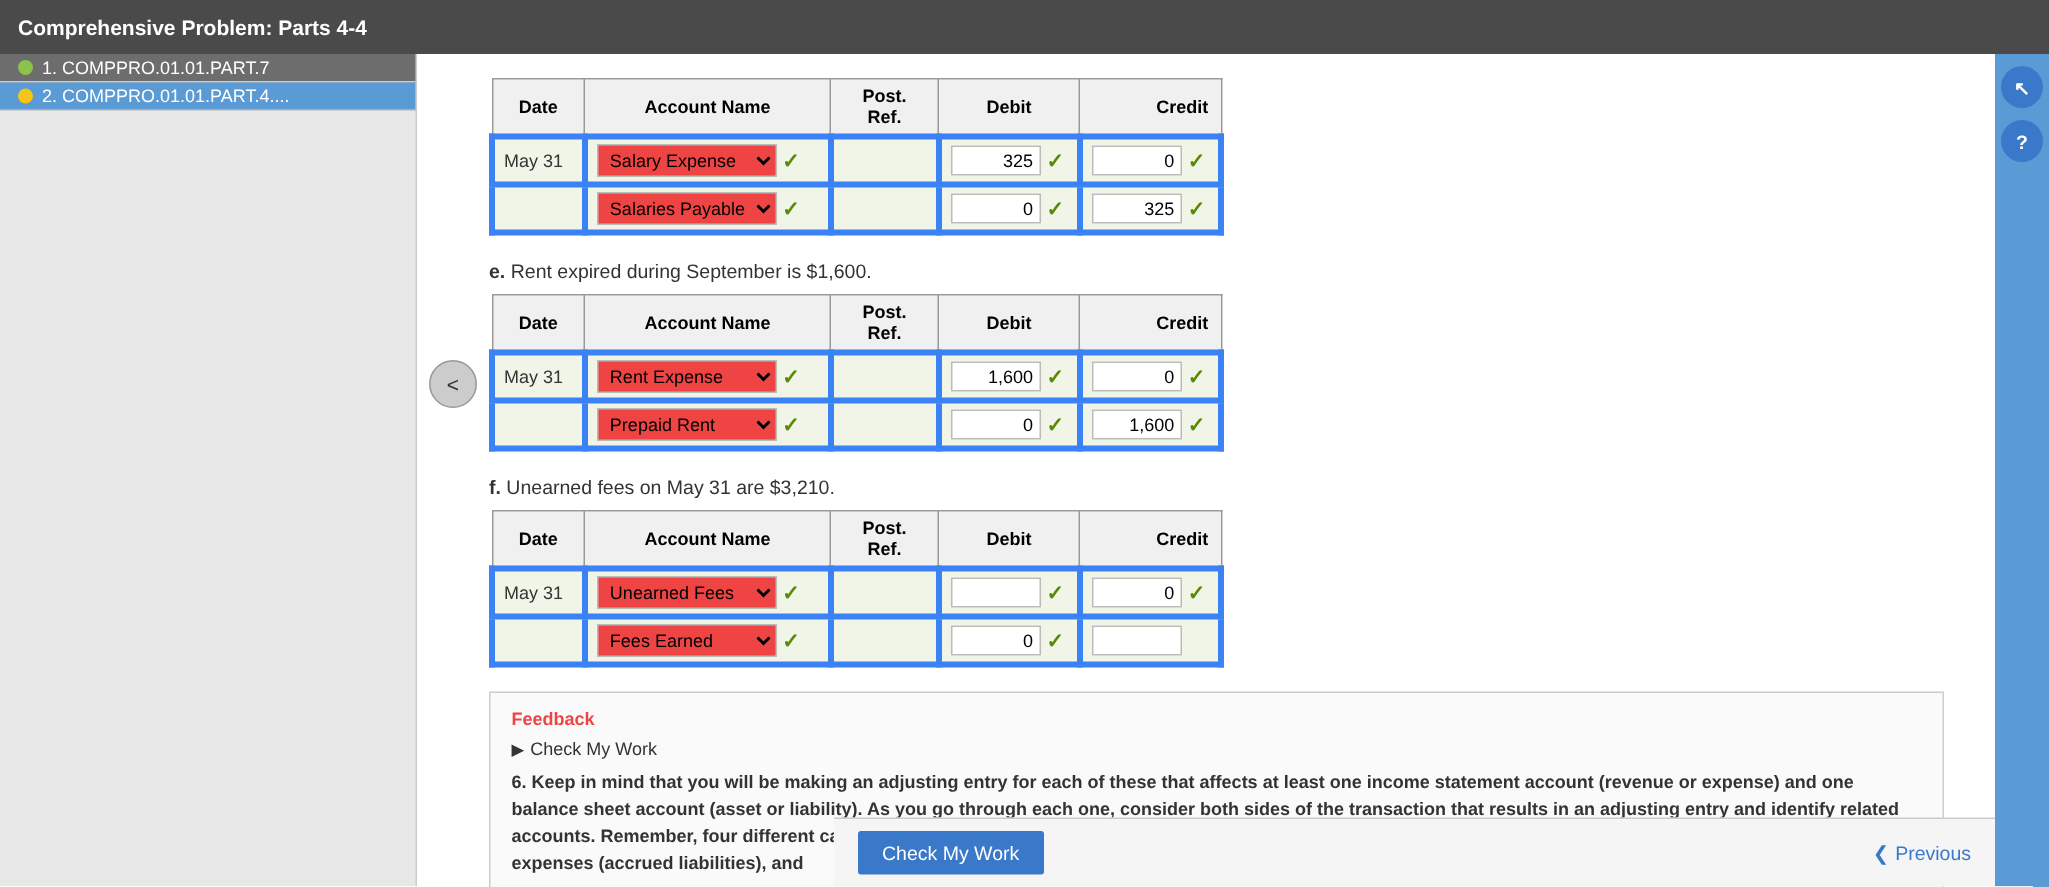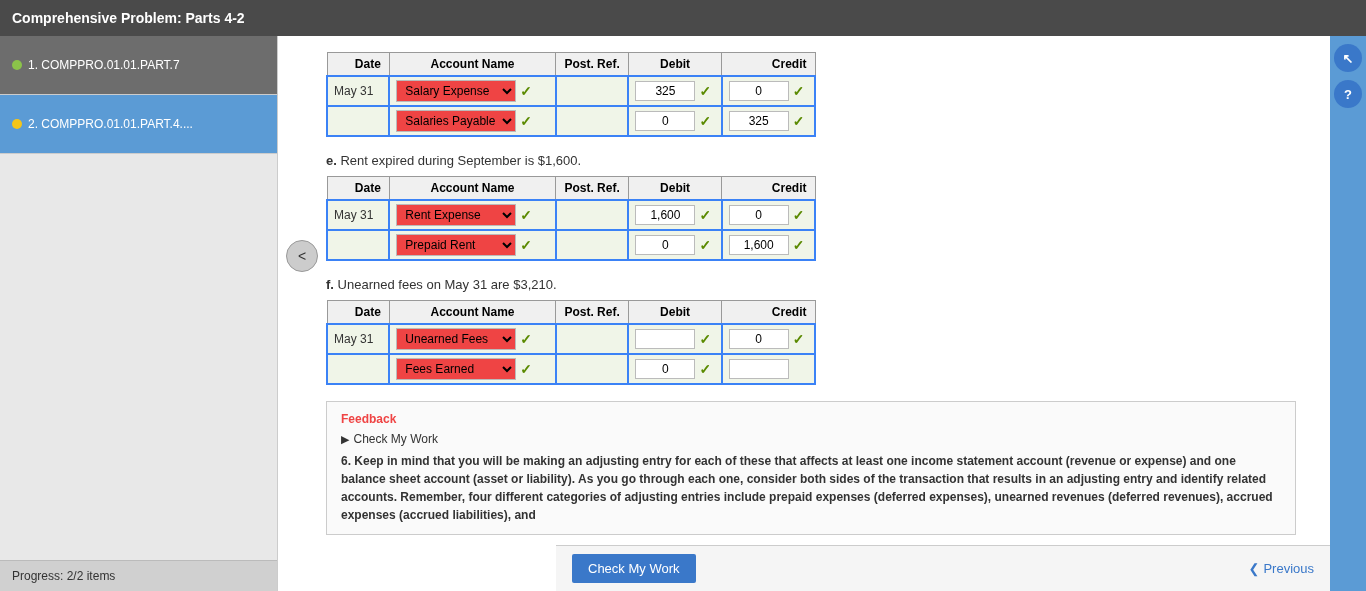--- a/index.html
+++ b/index.html
@@ -22,21 +22,21 @@
 
     .sidebar {
       width: 278px;
       background: #e8e8e8;
       border-right: 1px solid #ccc;
       display: flex;
       flex-direction: column;
     }
 
     .sidebar-item {
-      padding: 22px 12px;
+      padding: 2px 12px;
       font-size: 12px;
       cursor: pointer;
       display: flex;
       align-items: center;
       gap: 6px;
       border-bottom: 1px solid #ccc;
     }
 
     .sidebar-item.active {
       background: #5b9bd5;
@@ -115,28 +115,28 @@
 
     .journal-table th {
       background: #f0f0f0;
       border: 1px solid #999;
       padding: 4px 8px;
       text-align: center;
       font-size: 12px;
       font-weight: bold;
     }
 
-    .journal-table th.date-col { width: 60px; text-align: right; }
+    .journal-table th.date-col { width: 60px; text-align: center; }
     .journal-table th.account-col { width: 160px; text-align: center; }
     .journal-table th.postref-col { width: 70px; text-align: center; }
     .journal-table th.debit-col { width: 80px; text-align: center; }
     .journal-table th.credit-col { width: 80px; text-align: right; }
 
     .journal-table td {
-      border: 2px solid #3b82f6;
+      border: 4px solid #3b82f6;
       padding: 3px 6px;
       vertical-align: middle;
       margin-left: 40px;
     }
 
     .journal-table tr.entry-row { background: #f0f5e8; }
 
     .journal-table td.date-cell { font-size: 12px; color: #333; }
 
     .account-select-wrap {
@@ -157,21 +157,21 @@
       color: #5a8a00;
       font-size: 14px;
       font-weight: bold;
     }
 
     .amount-input {
       width: 60px;
       border: 1px solid #bbb;
       padding: 2px 4px;
       font-size: 12px;
-      text-align: center;
+      text-align: right;
     }
 
     .amount-cell {
       display: flex;
       align-items: center;
       gap: 4px;
     }
 
     .feedback-box {
       border: 1px solid #ccc;
@@ -261,36 +261,33 @@
       font-size: 13px;
       font-weight: bold;
     }
   </style>
 </head>
 <body>
 
 <div class="app-container">
 
   <div class="title-bar">
-    <span>Comprehensive Problem: Parts 4-2</span>
+    <span>Comprehensive Problem: Parts 4-4</span>
   </div>
 
   <div class="main-area">
 
     <div class="sidebar">
       <div class="sidebar-item inactive">
         <span class="sidebar-dot"></span>
         <span>1. COMPPRO.01.01.PART.7</span>
       </div>
       <div class="sidebar-item active">
         <span class="sidebar-dot yellow"></span>
         <span>2. COMPPRO.01.01.PART.4....</span>
-      </div>
-      <div class="sidebar-footer">
-        <span>Progress: 2/2 items</span>
       </div>
     </div>
 
     <div class="content-area" style="position:relative; padding-bottom: 50px;">
 
       <div class="nav-arrow" style="position:absolute; left:8px; top:220px;">&lt;</div>
 
       <div style="padding-left: 28px;">
 
         <div style="margin-bottom: 14px;">

